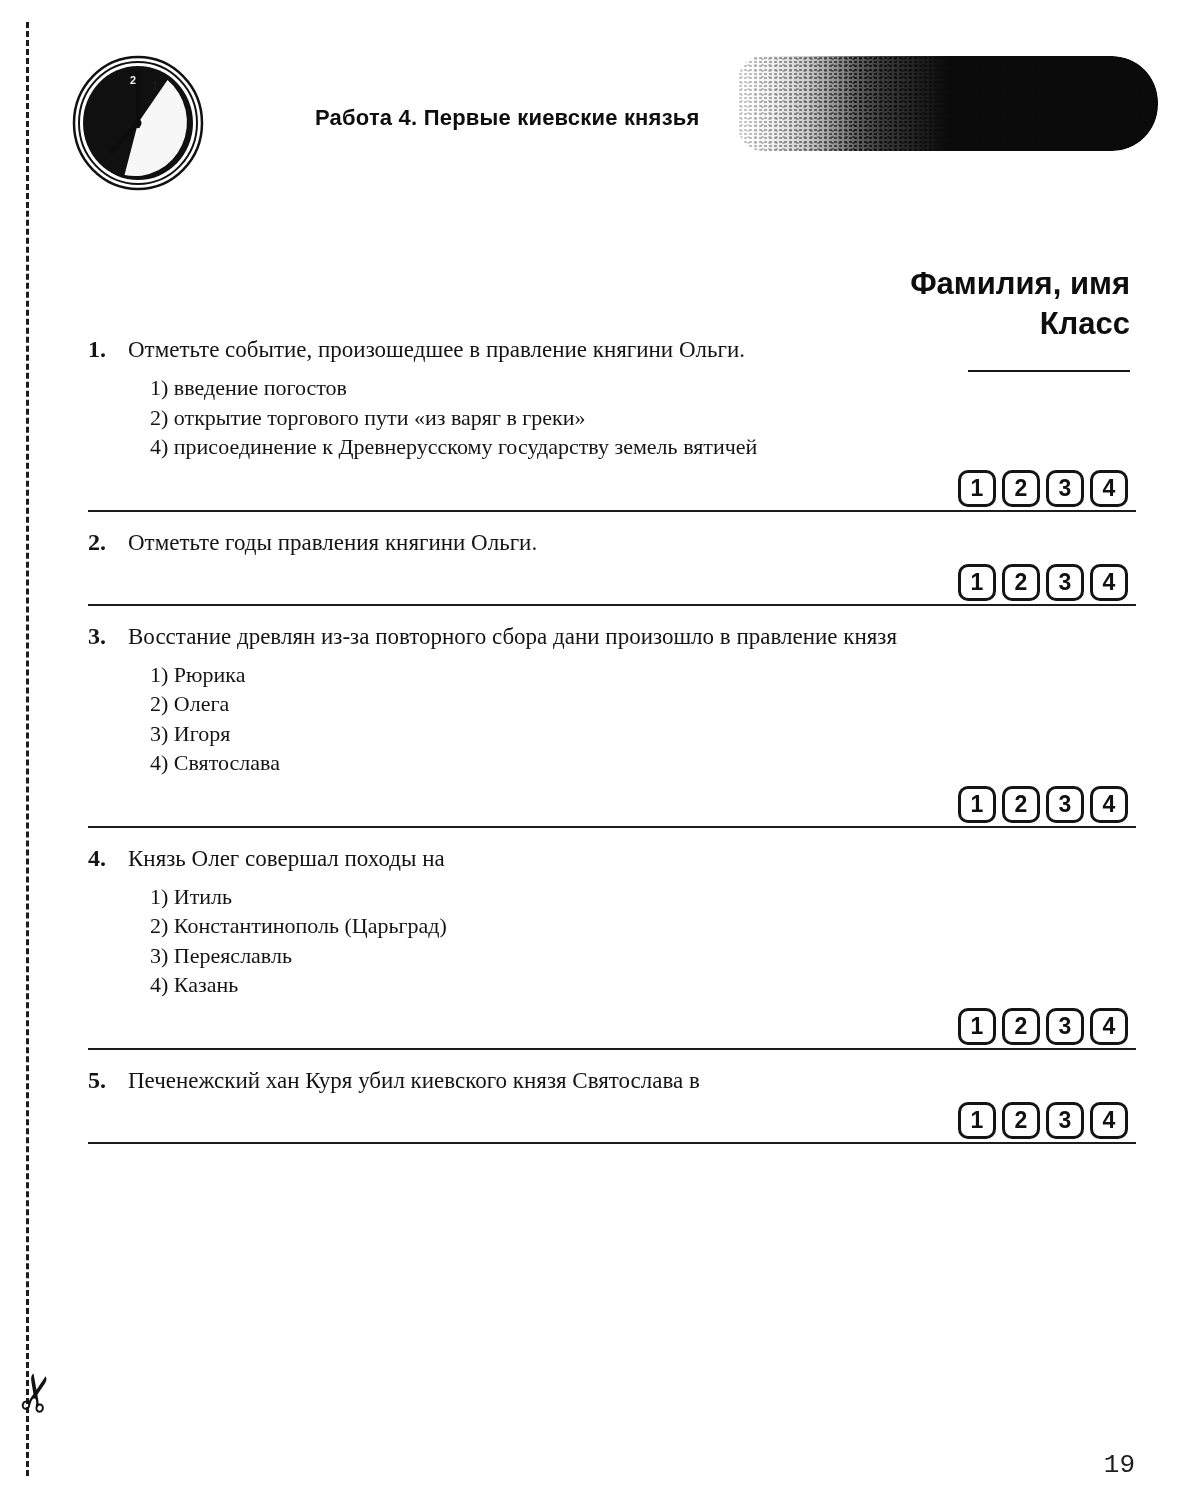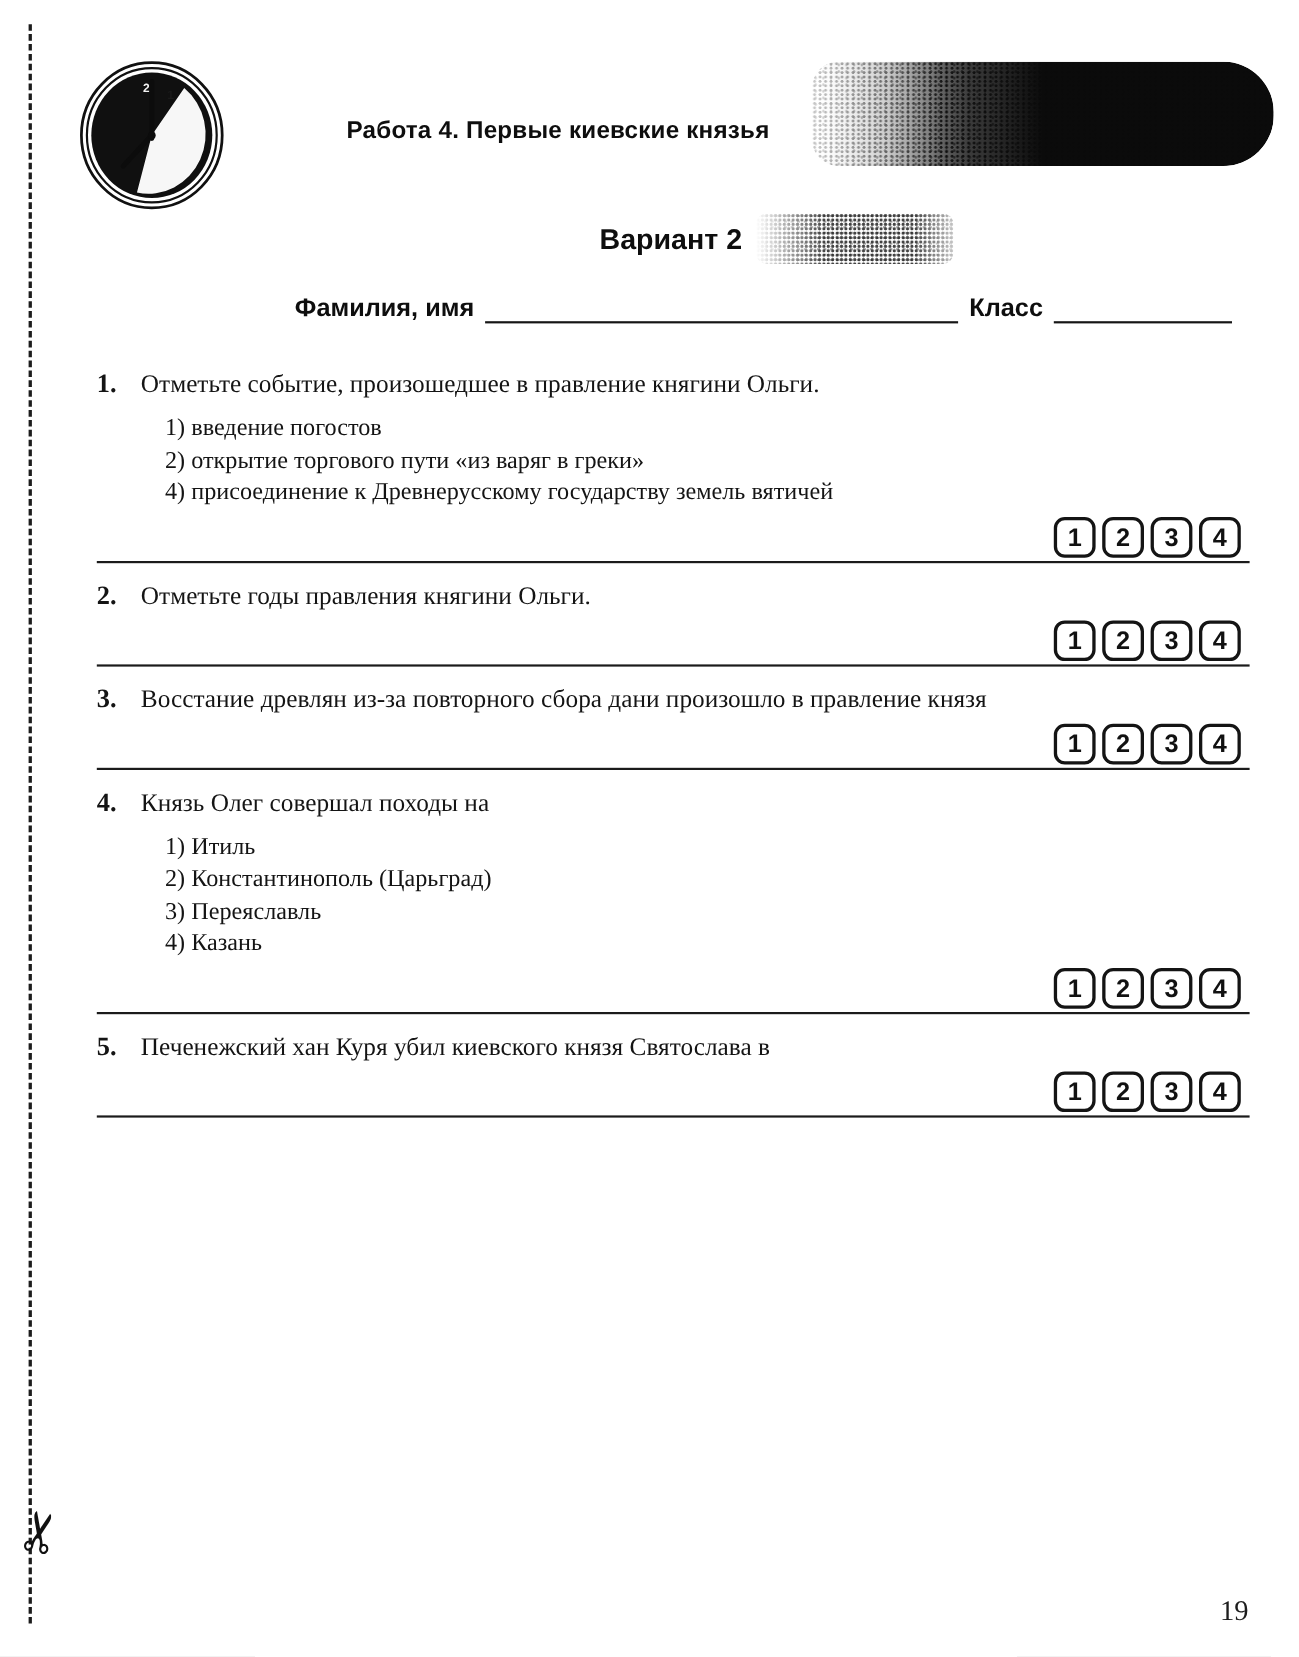--- a/index.html
+++ b/index.html
@@ -63,23 +63,23 @@
       radial-gradient(rgba(35,35,35,0.85) 1.2px, transparent 1.8px),
       radial-gradient(rgba(80,80,80,0.55) 1px, transparent 1.5px);
     background-size: 4px 4px, 6px 5px;
     -webkit-mask-image: linear-gradient(to right, transparent 0, #000 35%, #000 80%, rgba(0,0,0,0.3) 100%);
     mask-image: linear-gradient(to right, transparent 0, #000 35%, #000 80%, rgba(0,0,0,0.3) 100%);
   }
 
   
   .name-row {
     position: absolute; left: 268px; top: 266px; width: 862px;
-    display: flex; align-items: flex-start;
-    font-family: "Liberation Sans", sans-serif;
-    font-weight: 700; font-size: 23px; color: #0e0e0e;
+    display: flex; align-items: flex-end;
+    font-family: "Liberation Sans", sans-serif;
+    font-weight: 700; font-size: 31px; color: #0e0e0e; flex-direction: column;
   }
   .name-row .label { white-space: nowrap; padding-bottom: 2px; }
   .field-line {
     border-bottom: 2.5px solid #161616; height: 26px;
     margin: 0 10px;
   }
   .field-line.name { flex: 1; max-width: 430px; }
   .field-line.klass { width: 162px; margin-right: 0; }
 
   
@@ -105,21 +105,21 @@
     border: 3px solid #141414; border-radius: 10px;
     background: #fff;
     display: flex; align-items: center; justify-content: center;
     font-family: "Liberation Sans", sans-serif;
     font-weight: 700; font-size: 23px; color: #111;
   }
 
   
   .page-number {
     position: absolute; right: 46px; top: 1450px;
-    font-family: Liberation Serif, serif;
+    font-family: Liberation Mono, monospace;
     font-size: 26px; color: #1d1d1d;
   }
 </style>
 </head>
 <body>
 
 <div class="page">
 
   <div class="cut-line"></div>
   <div class="scissors">✂</div>
@@ -134,24 +134,20 @@
       <text x="82" y="38" font-family="Liberation Sans, sans-serif" font-size="11" font-weight="700" fill="#1a1a1a">1</text>
       <line x1="68" y1="74" x2="68" y2="22" stroke="#0c0c0c" stroke-width="4.5" stroke-linecap="round"></line>
       <line x1="68" y1="71" x2="42" y2="99" stroke="#0c0c0c" stroke-width="4.5" stroke-linecap="round"></line>
       <circle cx="68" cy="71" r="3.5" fill="#0c0c0c"></circle>
     </svg>
   </div>
 
   <div class="ink-banner"></div>
   <h1 class="page-title">Работа 4. Первые киевские князья</h1>
 
-  <div class="variant-row">
-    <span class="variant-label">Вариант 2</span>
-    <span class="variant-smudge"></span>
-  </div>
 
   <div class="name-row">
     <span class="label">Фамилия, имя</span>
     <span class="field-line name"></span>
     <span class="label">Класс</span>
     <span class="field-line klass"></span>
   </div>
 
   <div class="questions">
 
@@ -184,20 +180,26 @@
         <span class="abox">3</span>
         <span class="abox">4</span>
       </div>
     </section>
 
     <section class="question">
       <div class="q-head">
         <span class="q-num">3.</span>
         <span class="q-text">Восстание древлян из-за повторного сбора дани произошло в правление князя</span>
       </div>
+      <ul class="q-options">
+        <li>1) Рюрика</li>
+        <li>2) Олега</li>
+        <li>3) Игоря</li>
+        <li>4) Святослава</li>
+      </ul>
       <div class="answer-row">
         <span class="abox">1</span>
         <span class="abox">2</span>
         <span class="abox">3</span>
         <span class="abox">4</span>
       </div>
     </section>
 
     <section class="question">
       <div class="q-head">

